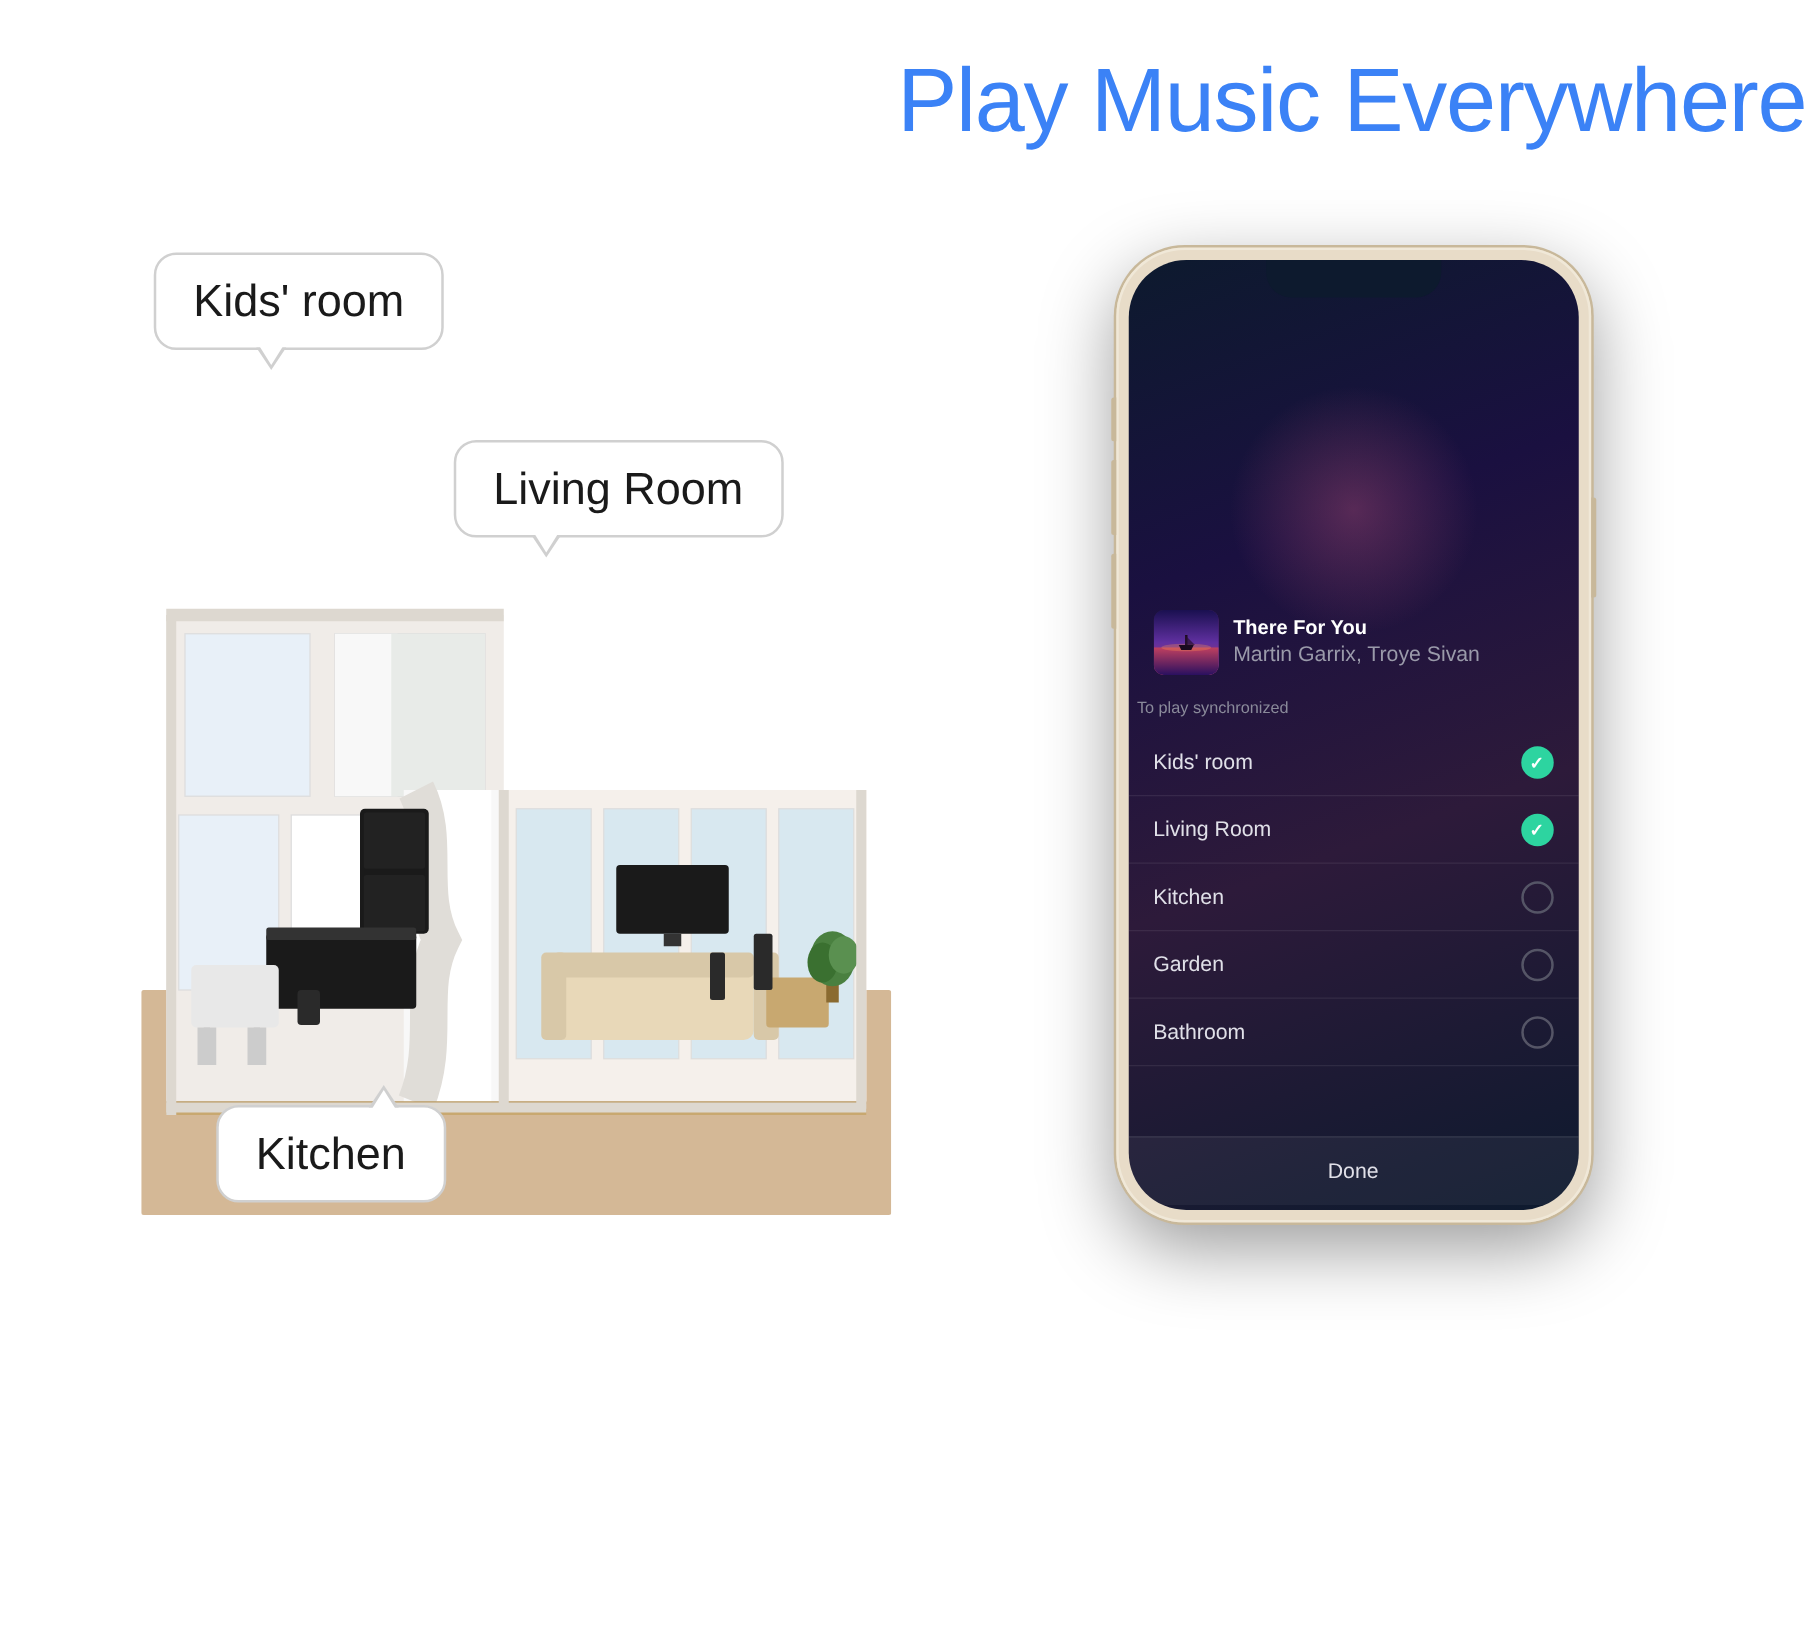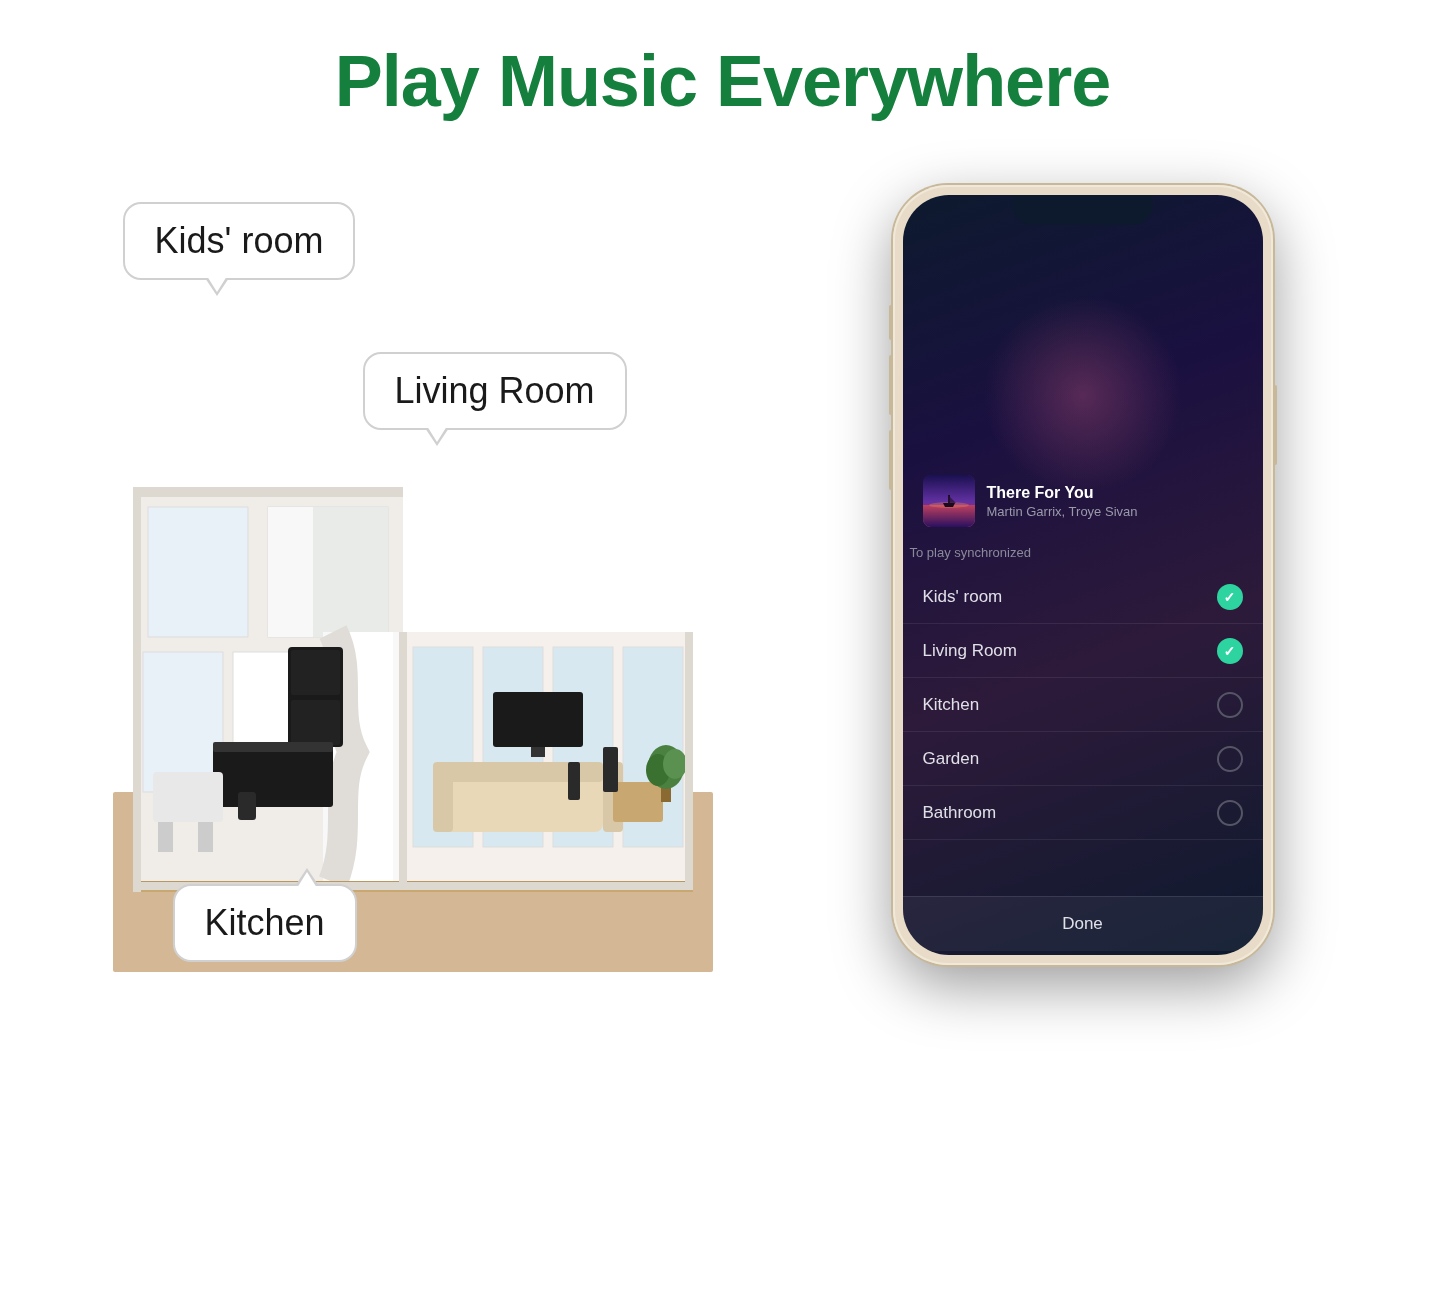--- a/index.html
+++ b/index.html
@@ -7,24 +7,24 @@
     body {
       width: 1445px;
       height: 1301px;
       background: #ffffff;
       font-family: -apple-system, BlinkMacSystemFont, 'Helvetica Neue', Arial, sans-serif;
       overflow: hidden;
       position: relative;
     }
 
     .page-title {
-      text-align: center;
+      text-align: right;
       font-size: 72px;
-      font-weight: 700;
-      color: #15803d;
+      font-weight: 400;
+      color: #3b82f6;
       padding-top: 40px;
       letter-spacing: -1px;
     }
 
     .main-content {
       display: flex;
       flex-direction: row;
       align-items: flex-start;
       justify-content: center;
       margin-top: 60px;
@@ -159,21 +159,21 @@
       margin-top: 0px;
     }
 
     
     .phone-frame {
       position: relative;
       width: 380px;
       height: 780px;
       background: #e8dcc8;
       border-radius: 55px;
-      margin: 3px auto;
+      margin: 16px auto;
       box-shadow:
         0 0 0 2px #c8b89a,
         0 20px 60px rgba(0,0,0,0.4),
         inset 0 0 0 2px #f0e8d8;
     }
 
     .phone-screen {
       position: absolute;
       top: 10px;
       left: 10px;
@@ -235,21 +235,21 @@
     }
 
     .track-title {
       color: #ffffff;
       font-size: 16px;
       font-weight: 600;
     }
 
     .track-artist {
       color: #9a9aaa;
-      font-size: 13px;
+      font-size: 17px;
       margin-top: 2px;
     }
 
     .sync-label {
       position: absolute;
       top: 350px;
       left: 7px;
       color: #8a8a9a;
       font-size: 13px;
     }

